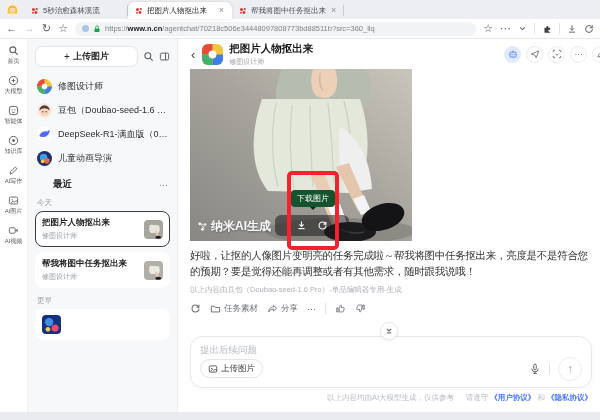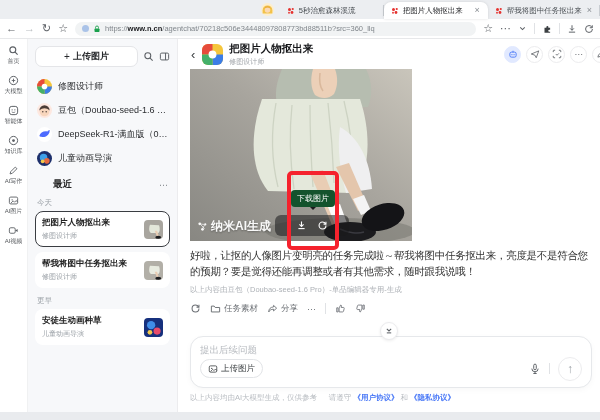--- a/index.html
+++ b/index.html
@@ -2,21 +2,21 @@
 <html><head>
 <meta charset="utf-8">
 <style>
   * { margin:0; padding:0; box-sizing:border-box; }
   html,body { width:600px; height:420px; overflow:hidden; }
   body { font-family:"Liberation Sans","DejaVu Sans",sans-serif; background:#fff; color:#222; }
   svg { display:block; }
   .win { width:600px; height:420px; display:flex; flex-direction:column; background:#fff; }
 
   
-  .tabbar { height:19px; background:#eceef1; display:flex; align-items:flex-end; flex:0 0 auto;justify-content:flex-end; }
+  .tabbar { height:19px; background:#eceef1; display:flex; align-items:flex-end; flex:0 0 auto; }
   .profile { width:24px; height:19px; display:flex; align-items:center; justify-content:center; }
   .tab { height:17px; display:flex; align-items:center; gap:4px; padding:0 7px; font-size:7.5px;
          color:#454a4f; max-width:120px; min-width:104px; position:relative; }
   .tab .ttl { white-space:nowrap; overflow:hidden; text-overflow:ellipsis; flex:1; }
   .tab.active { background:#fff; border-radius:7px 7px 0 0; color:#202124; box-shadow:0 0 3px rgba(0,0,0,.12); }
   .tab .close { font-size:9px; color:#8a8f94; line-height:1; padding:0 1px; cursor:default; }
   .tab:not(.active):after { content:""; position:absolute; right:0; top:3px; bottom:3px; width:1px; background:#c9cdd2; }
 
   
   .toolbar { height:20px; background:#fff; border-bottom:1px solid #e7e8ea; display:flex; align-items:center;
@@ -105,21 +105,21 @@
   .inputbox input { border:none; outline:none; font-size:9.5px; color:#333; width:100%; background:transparent;
                     font-family:inherit; }
   .inputbox input::placeholder { color:#b4b8bd; }
   .irow { display:flex; align-items:center; }
   .upload { display:flex; align-items:center; gap:3px; border:1px solid #e2e4e7; border-radius:12px;
             height:19px; padding:8px 7px; font-size:8.5px; color:#3c4043; }
   .iright { margin-left:auto; display:flex; align-items:center; gap:8px; color:#5f6368; }
   .send { width:24px; height:24px; border-radius:50%; background:#fff; border:1px solid #ececee;
           display:flex; align-items:center; justify-content:center; color:#9aa0a6; font-size:12px; }
 
-  .mfooter { margin-top:5px; text-align:left; font-size:7.5px; color:#b7bbc0; width:402px; }
+  .mfooter { margin-top:5px; text-align:right; font-size:7.5px; color:#b7bbc0; width:402px; }
   .mfooter a { color:#4a79f7; text-decoration:none; font-weight:bold; }
 
   .strip { height:8px; background:#e9ebee; flex:0 0 auto; }
 </style>
 </head>
 <body>
 
 <div class="win">
 
   <div class="tabbar">
@@ -348,24 +348,20 @@
               <rect width="16" height="16" fill="#b2afa7"></rect>
             <path d="M5 4c-1 3-1 6 1 7h6c1.5-1 1.5-4 .7-6.5z" fill="#e8ebe0"></path>
             <path d="M9 9l2 5 1.5-.5L11 9z" fill="#e9cdb4"></path>
               <ellipse cx="12" cy="14.5" rx="2.5" ry="1.3" fill="#1c1c1e"></ellipse>
             </svg>
         </span>
       </div>
 
       <div class="grouplbl">更早</div>
       <div class="card">
-        <div class="cmeta">
-          <div class="ct">安徒生动画种草</div>
-          <div class="cs">儿童动画导演</div>
-        </div>
         <span class="thumb">
           <svg width="19" height="19" viewBox="0 0 16 16">
               <rect width="16" height="16" fill="#16307d"></rect>
             <circle cx="6" cy="6" r="3.5" fill="#3f8de8"></circle>
               <circle cx="11" cy="11" r="3" fill="#e84b6a"></circle>
             <circle cx="5" cy="12" r="2" fill="#f2c94c"></circle>
             </svg>
         </span>
       </div>
     </div>

